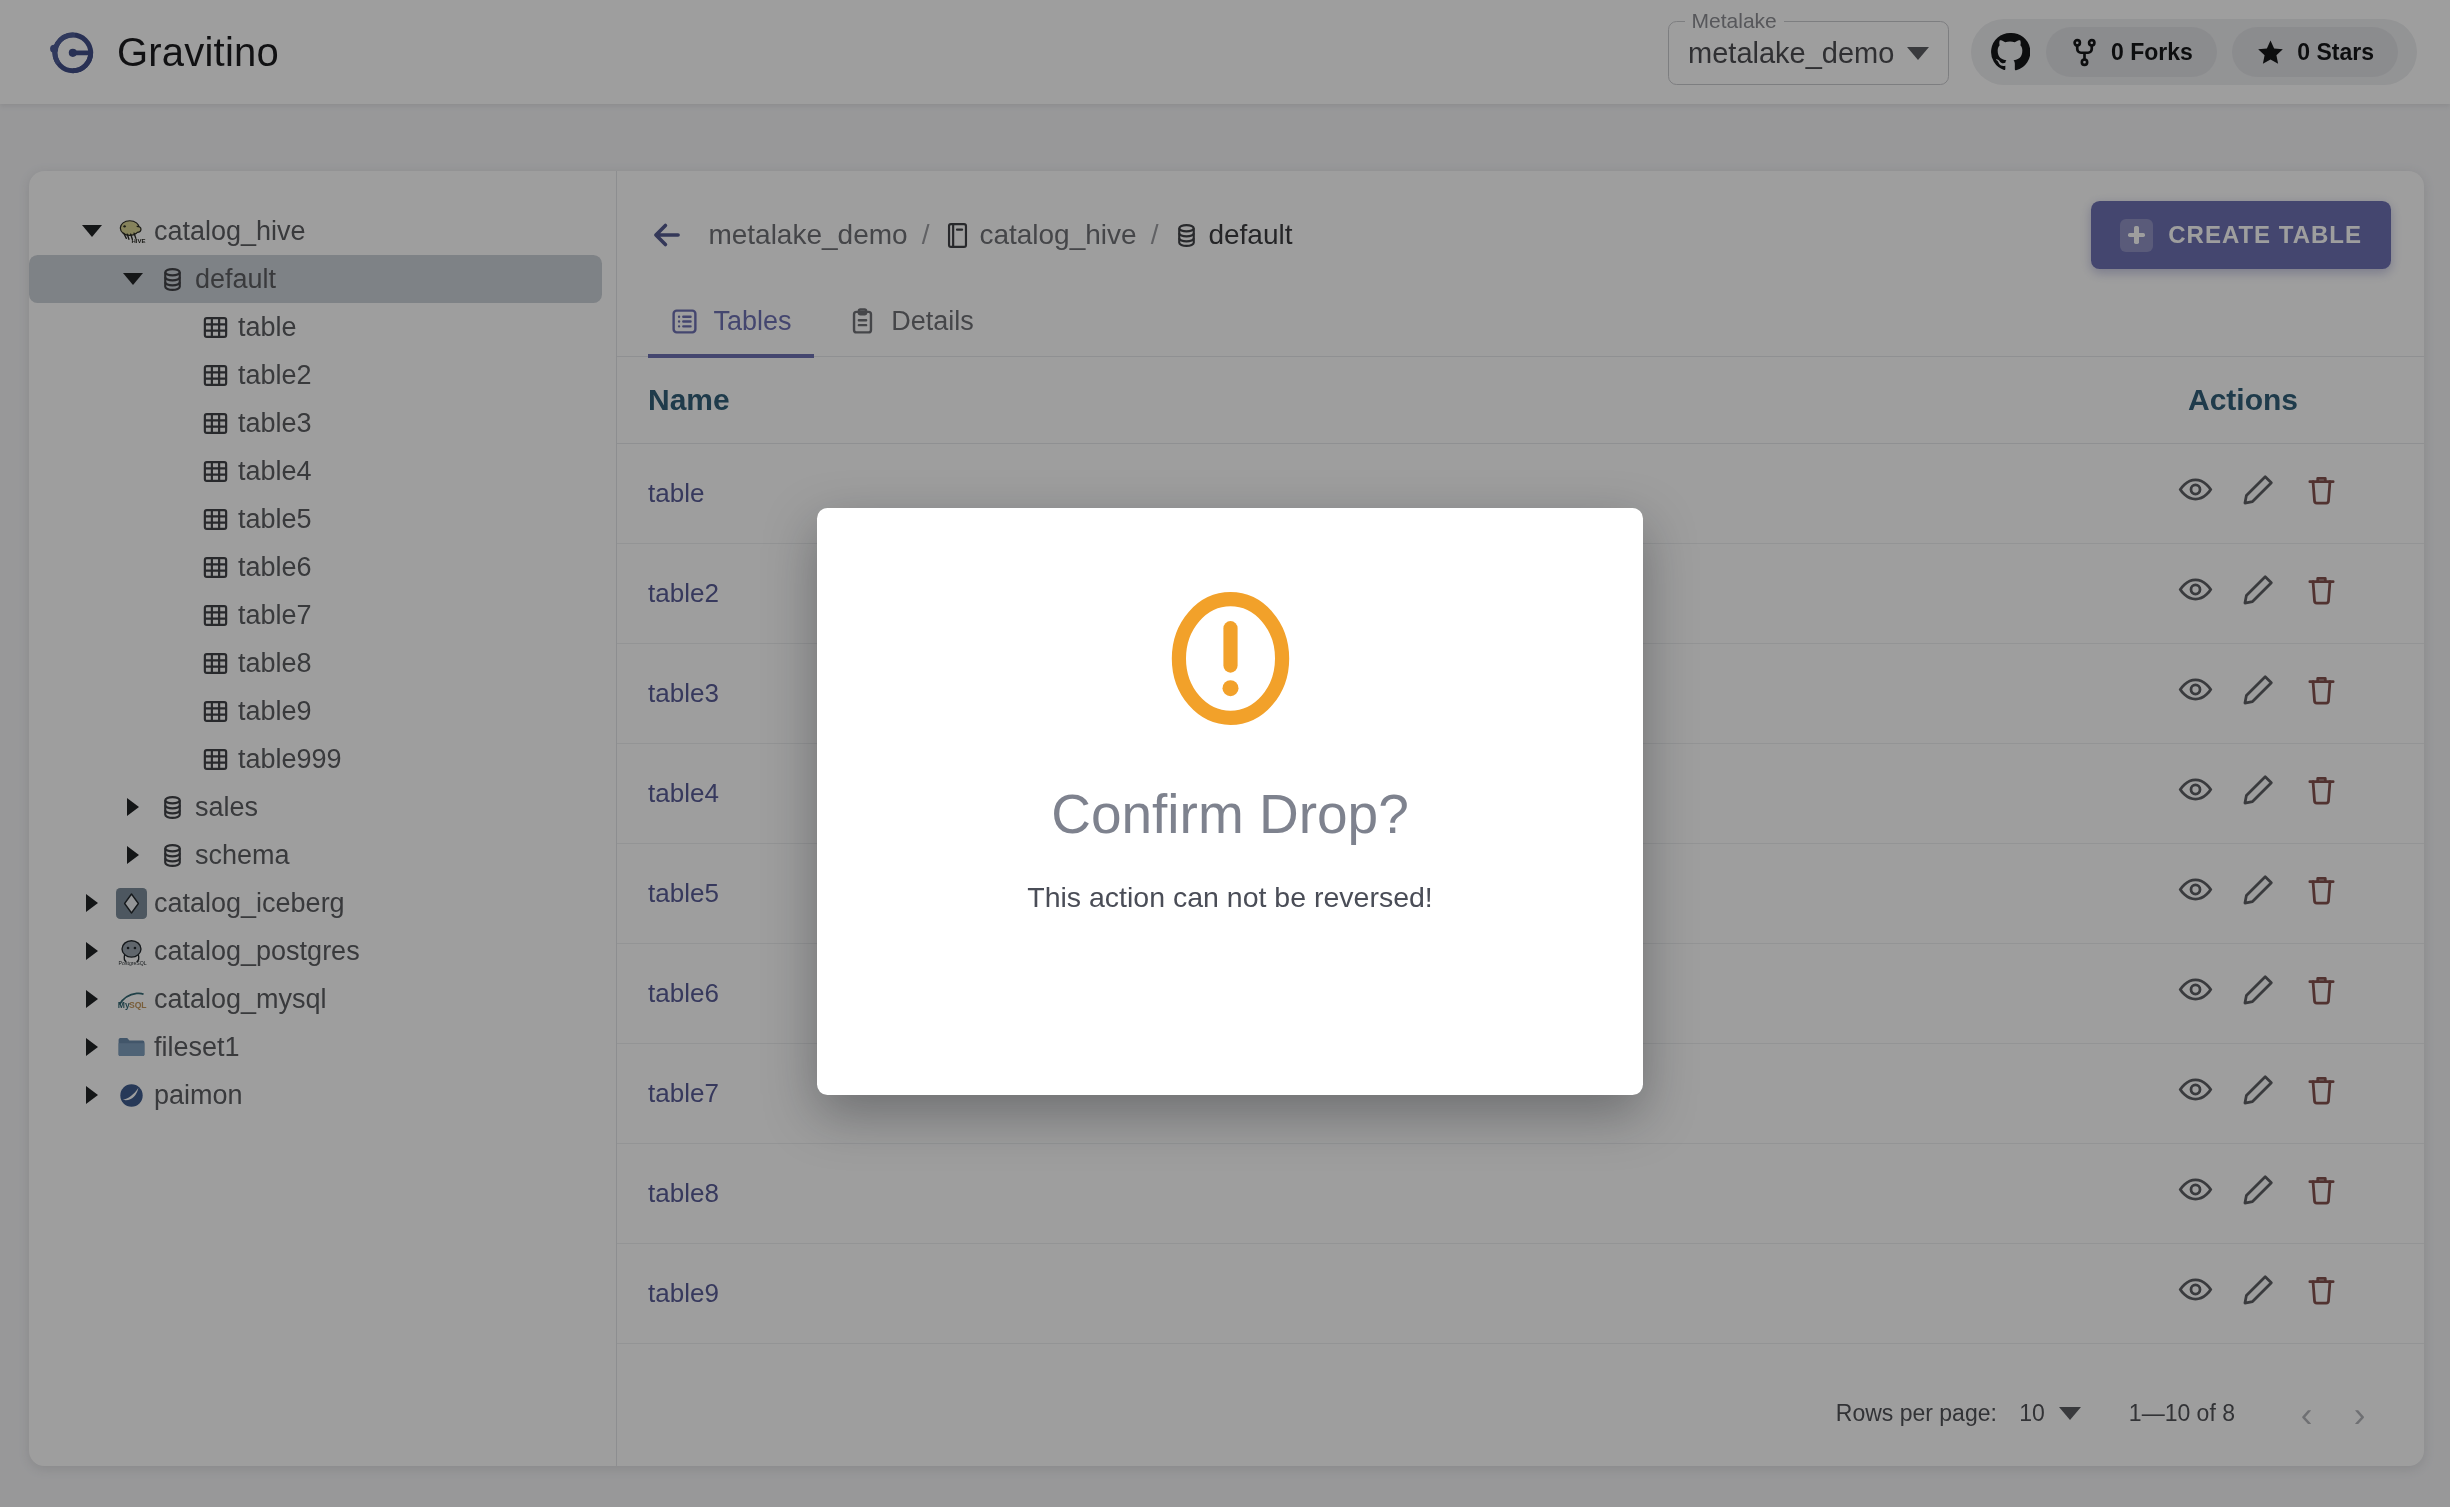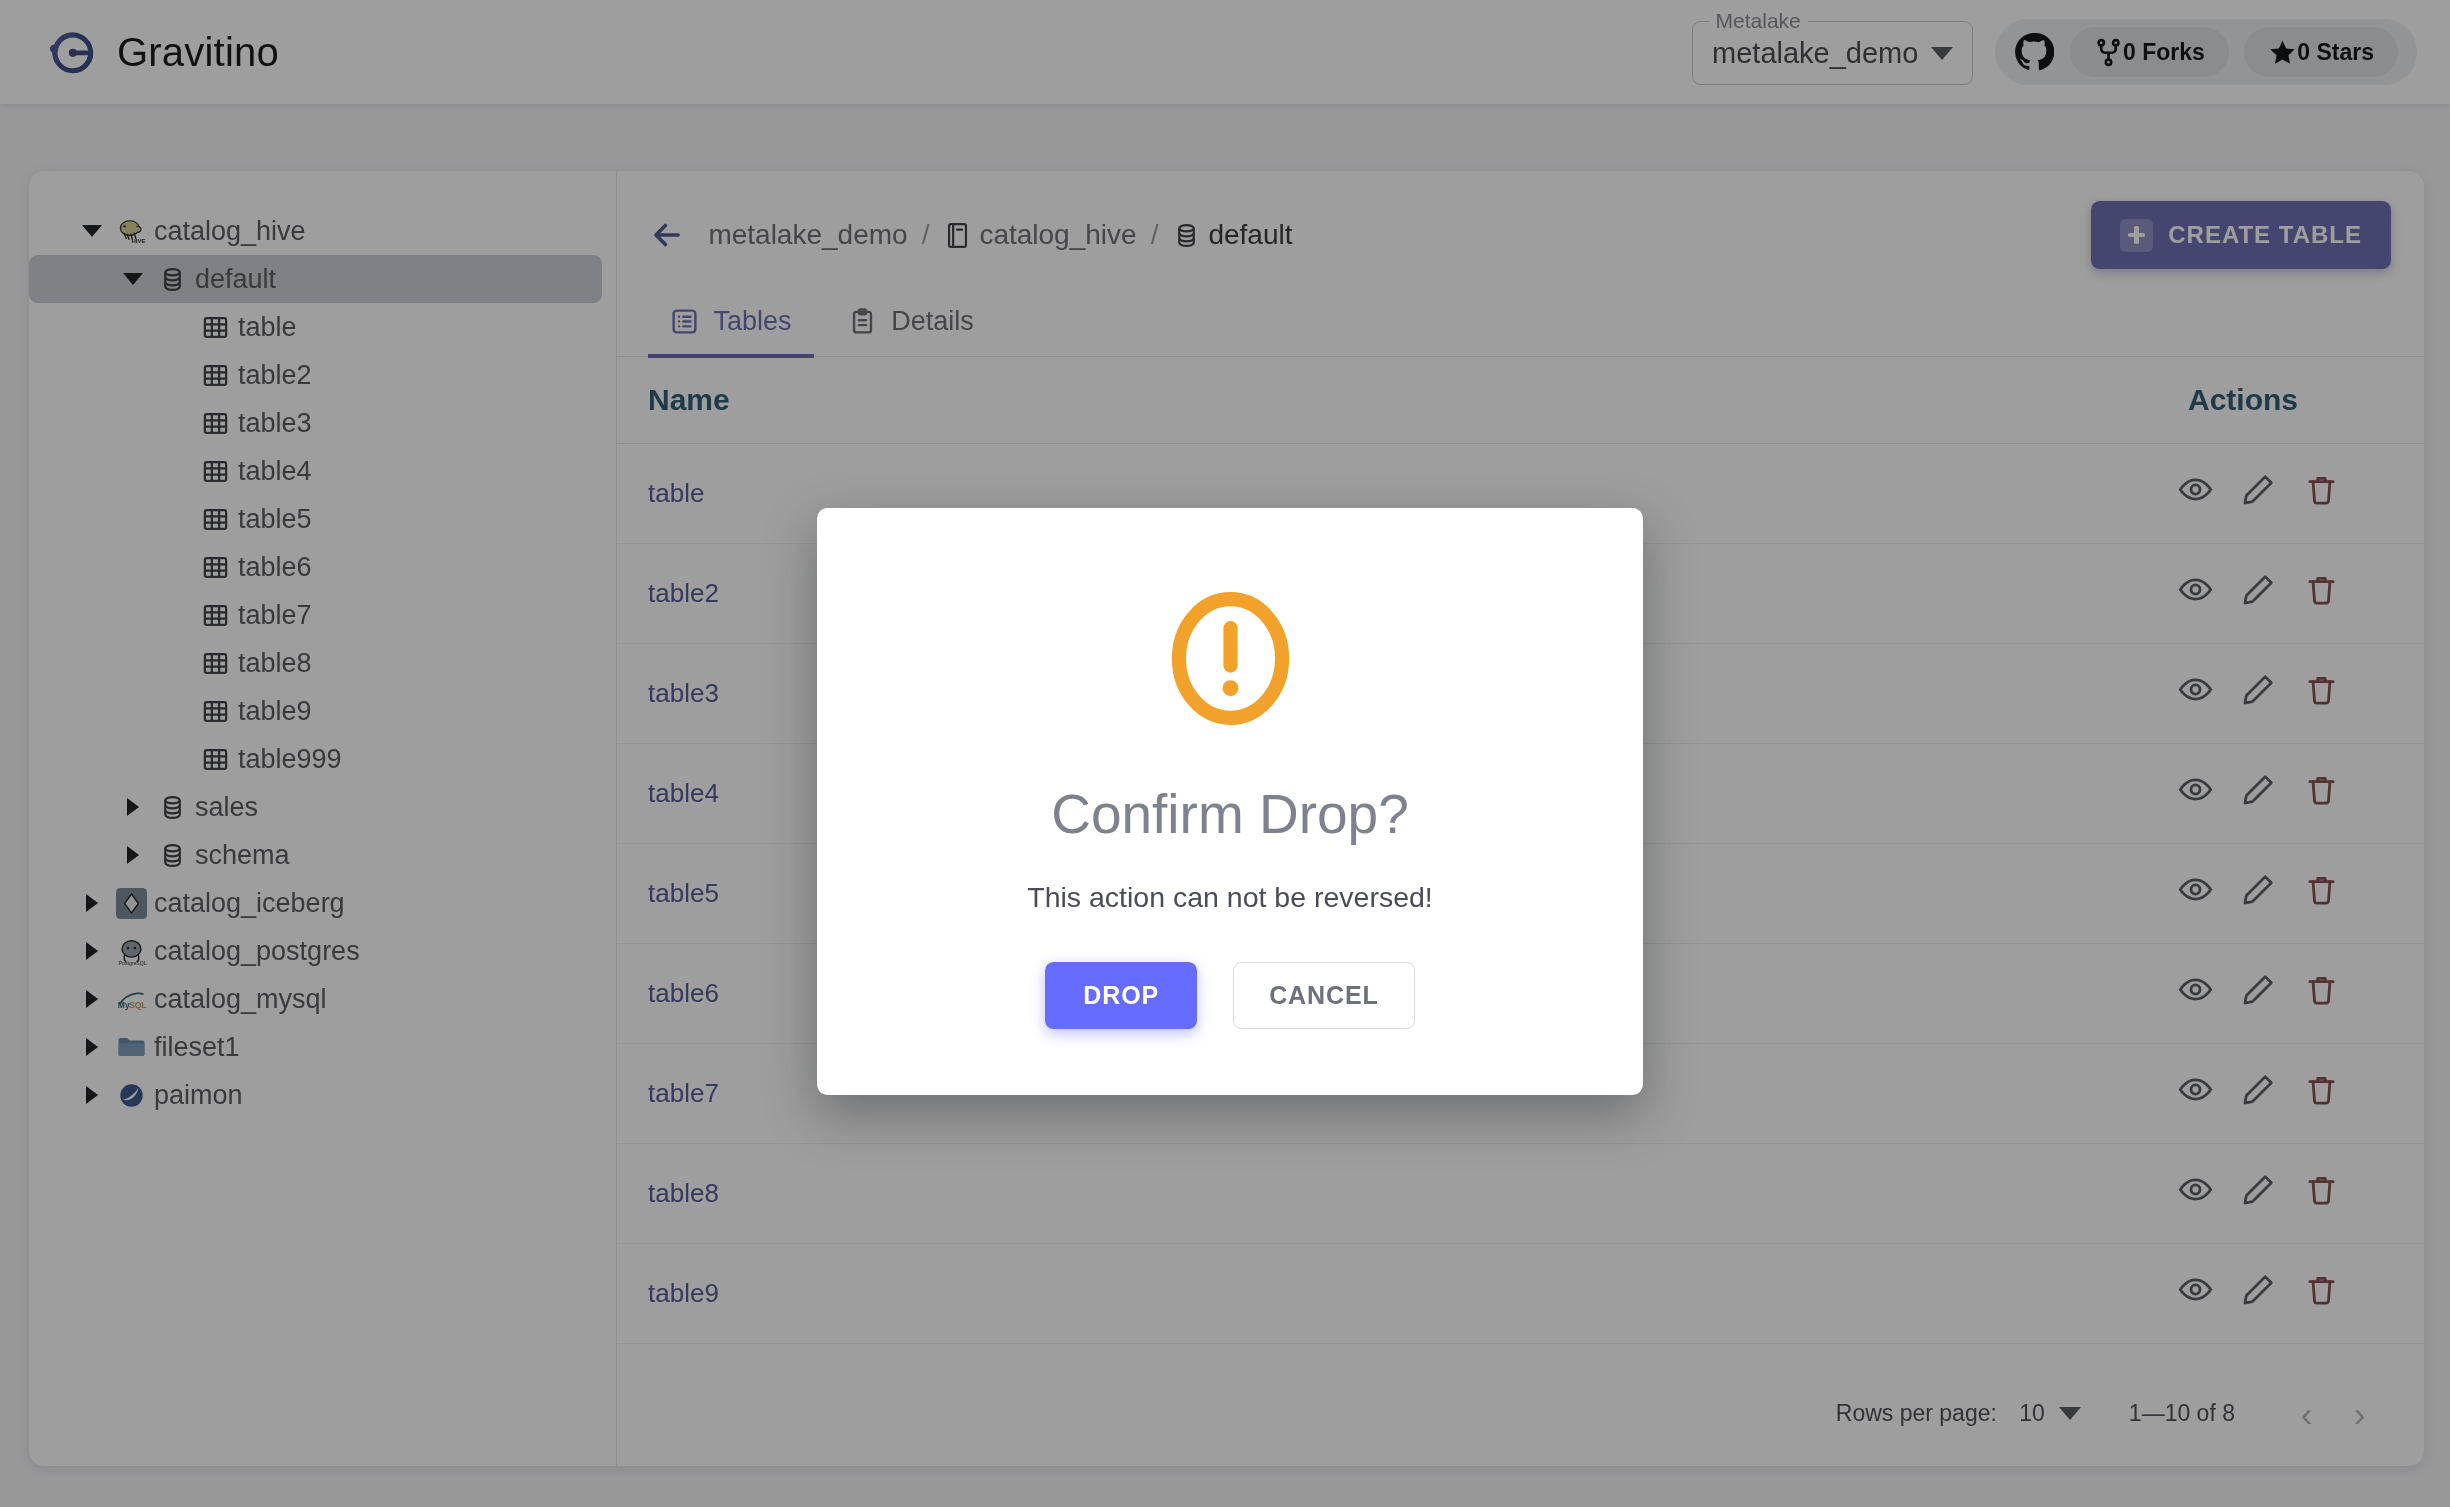--- a/index.html
+++ b/index.html
@@ -47,21 +47,21 @@
     margin-left: auto; width: 0; height: 0;
     border-left: 11.2px solid transparent; border-right: 11.2px solid transparent;
     border-top: 13px solid #5b5e68;
   }
 
   .gh-group {
     display: flex; align-items: center; gap: 15.5px;
     background: #eceef3; border-radius: 40px; padding: 8.6px 19px;
   }
   .gh-pill {
-    display: flex; align-items: center; 
+    display: flex; align-items: center; gap: 12px;
     background: #dfe2ea; border-radius: 29px;
     padding: 10.4px 24px; font-size: 23px; font-weight: bold; color: #14161c;
   }
 
   
   .body-wrap { position: absolute; top: 104px; left: 0; right: 0; bottom: 0; }
   .panel {
     position: absolute; left: 29px; top: 67px; right: 26px; bottom: 41px;
     background: #ffffff; border-radius: 15.5px;
     box-shadow: 0 2.6px 12px rgba(58,53,65,0.12);
@@ -764,18 +764,14 @@
 <div class="modal">
   <span class="warn-ico">
     <svg viewBox="0 0 100 112" width="129" height="145">
       <ellipse cx="50" cy="56" rx="40" ry="46" fill="none" stroke="#f2a12a" stroke-width="11"></ellipse>
       <rect x="44.5" y="27" width="11" height="40" rx="5.5" fill="#f2a12a"></rect>
       <circle cx="50" cy="79" r="6.2" fill="#f2a12a"></circle>
     </svg>
   </span>
   <h2 class="modal-title">Confirm Drop?</h2>
   <p class="modal-sub">This action can not be reversed!</p>
-  <div class="modal-btns">
-    <button class="btn-drop">DROP</button>
-    <button class="btn-cancel">CANCEL</button>
-  </div>
 </div>
 
 
 </body></html>

